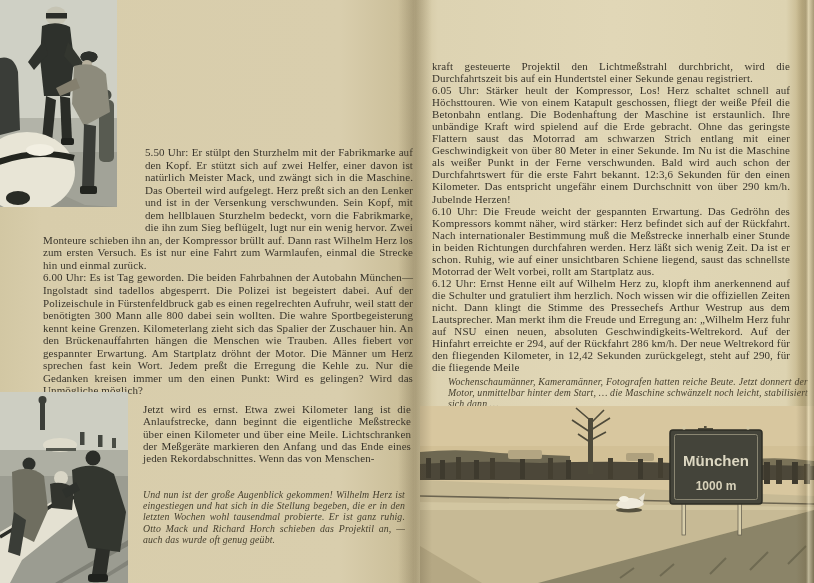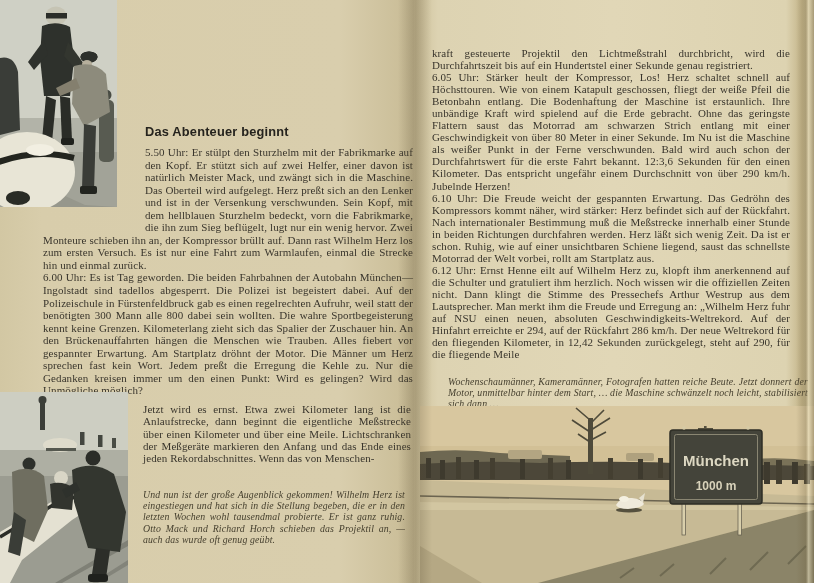--- a/index.html
+++ b/index.html
@@ -31,21 +31,21 @@
   .bodytext{
     position:absolute;color:#39352c;text-align:justify;
     font-size:11px;letter-spacing:.1px;
   }
   .bodytext p{margin:0;}
   #left-text{left:43px;top:146px;width:370px;line-height:12.55px;}
   #photo-spacer{float:left;width:102px;height:83px;}
   #left-text2{left:143px;top:403px;width:268px;line-height:12.35px;}
   #right-text{left:846px;top:47px;width:358px;line-height:12.05px;}
   
-  #right-text{left:432px;}
+  #right-text{left:432px;margin-top:13px;}
 
   .caption{
     position:absolute;font-style:italic;color:#46402f;
     font-size:9.8px;letter-spacing:.15px;text-align:justify;
   }
   #caption-left{left:143px;top:489px;width:262px;line-height:11.2px;}
   #caption-right{left:448px;top:352px;width:360px;line-height:11px;margin-top:24px;}
 
   .sign-city{font-family:"Liberation Sans",sans-serif;font-weight:bold;font-size:15px;fill:#ddd8c2;}
   .sign-dist{font-family:"Liberation Sans",sans-serif;font-weight:bold;font-size:12px;fill:#d8d2ba;}
@@ -86,21 +86,20 @@
     <path d="M76 78 L56 88 L60 96 L80 88 Z" fill="#847f6e"></path>
     <path d="M84 124 L82 188 L94 190 L96 126 Z" fill="#3a3c37"></path>
     <rect x="80" y="186" width="17" height="8" rx="2" fill="#22241f"></rect>
 
     <ellipse cx="27" cy="172" rx="48" ry="40" fill="#e8e5d6"></ellipse>
     <path d="M-20 170 Q28 146 74 158" stroke="#23251f" stroke-width="6" fill="none"></path>
     <ellipse cx="18" cy="198" rx="12" ry="7" fill="#2a2c26"></ellipse>
     <ellipse cx="40" cy="150" rx="14" ry="6" fill="#f2efe2"></ellipse>
   </svg>
 
-  <div class="headline" id="headline-1">Das Abenteuer beginnt</div>
 
   <div class="bodytext" id="left-text">
     <div id="photo-spacer"></div>
     <p>5.50 Uhr: Er stülpt den Sturzhelm mit der Fabrikmarke auf den Kopf. Er stützt sich auf zwei Helfer, einer davon ist natürlich Meister Mack, und zwängt sich in die Maschine. Das Oberteil wird aufgelegt. Herz preßt sich an den Lenker und ist in der Versenkung verschwunden. Sein Kopf, mit dem hellblauen Sturzhelm bedeckt, vorn die Fabrikmarke, die ihn zum Sieg beflügelt, lugt nur ein wenig hervor. Zwei Monteure schieben ihn an, der Kompressor brüllt auf. Dann rast Wilhelm Herz los zum ersten Versuch. Es ist nur eine Fahrt zum Warmlaufen, einmal die Strecke hin und einmal zurück.</p>
     <p>6.00 Uhr: Es ist Tag geworden. Die beiden Fahrbahnen der Autobahn München—Ingolstadt sind tadellos abgesperrt. Die Polizei ist begeistert dabei. Auf der Polizeischule in Fürstenfeldbruck gab es einen regelrechten Aufruhr, weil statt der benötigten 300 Mann alle 800 dabei sein wollten. Die wahre Sportbegeisterung kennt keine Grenzen. Kilometerlang zieht sich das Spalier der Zuschauer hin. An den Brückenauffahrten hängen die Menschen wie Trauben. Alles fiebert vor gespannter Erwartung. Am Startplatz dröhnt der Motor. Die Männer um Herz sprechen fast kein Wort. Jedem preßt die Erregung die Kehle zu. Nur die Gedanken kreisen immer um den einen Punkt: Wird es gelingen? Wird das Unmögliche möglich?</p>
   </div>
 
 
   <div class="bodytext" id="left-text2">
     <p>Jetzt wird es ernst. Etwa zwei Kilometer lang ist die Anlaufstrecke, dann beginnt die eigentliche Meßstrecke über einen Kilometer und über eine Meile. Lichtschranken der Meßgeräte markieren den Anfang und das Ende eines jeden Rekordabschnittes. Wenn das von Menschen-</p>

